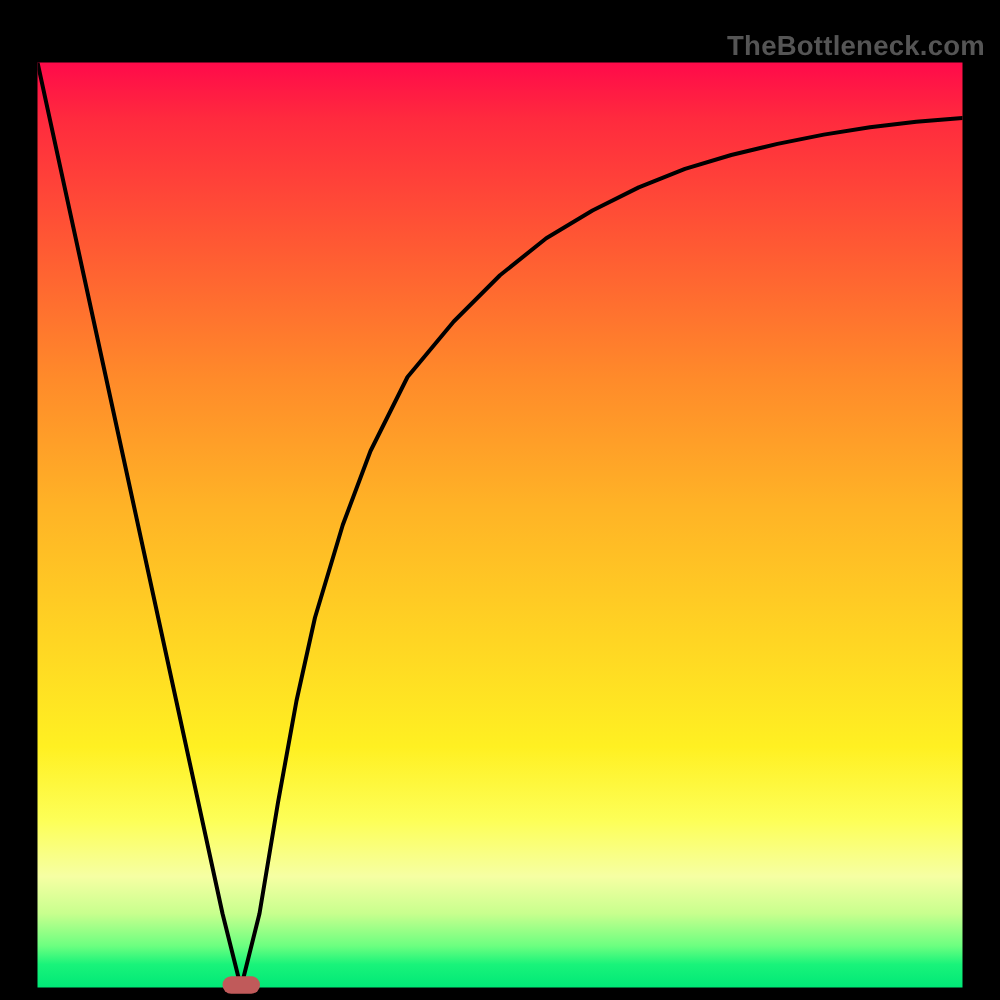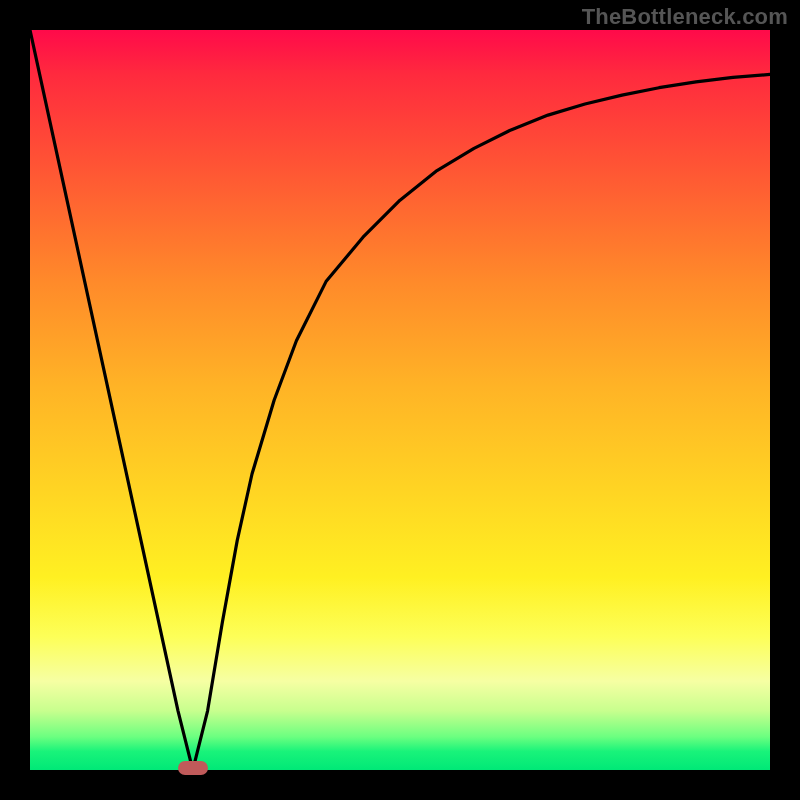--- a/index.html
+++ b/index.html
@@ -9,20 +9,21 @@
     height: 800px;
     overflow: hidden;
     background: #000;
     font-family: Arial, Helvetica, sans-serif;
   }
   .wrap {
     position: relative;
     width: 800px;
     height: 609px;
     background: #000;
+    margin-top: 20px;
   }
   .watermark {
     position: absolute;
     top: 4px;
     right: 12px;
     color: #555;
     font-size: 22px;
     font-weight: 600;
     letter-spacing: 0.2px;
     user-select: none;

